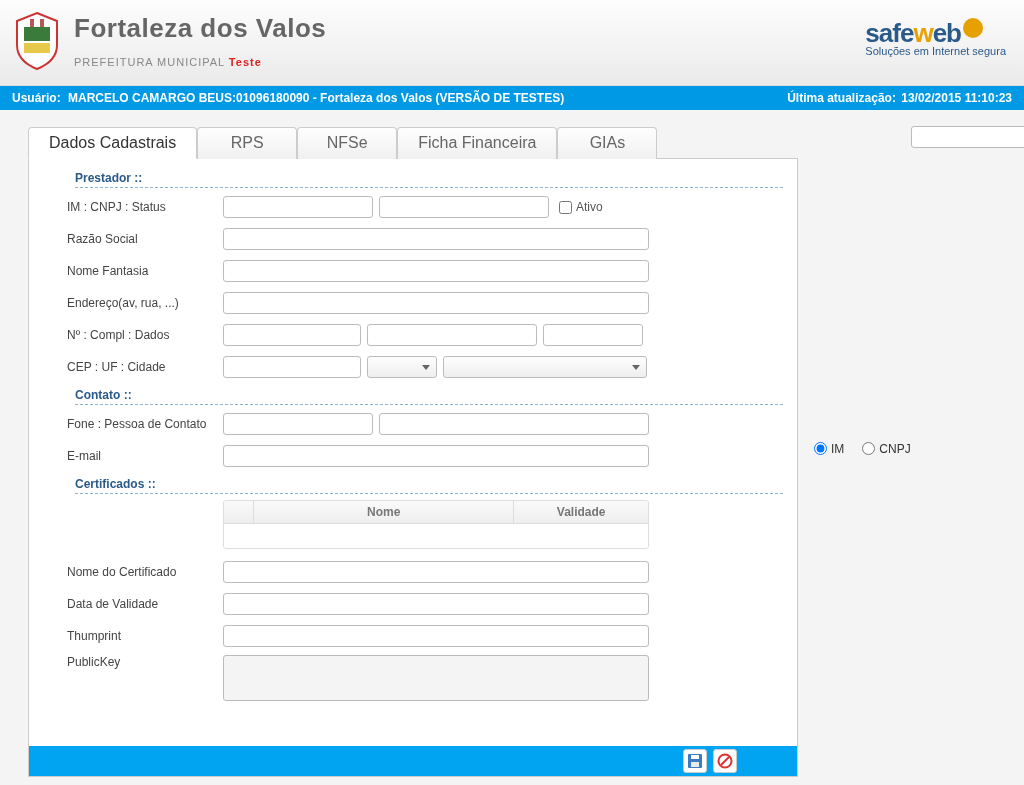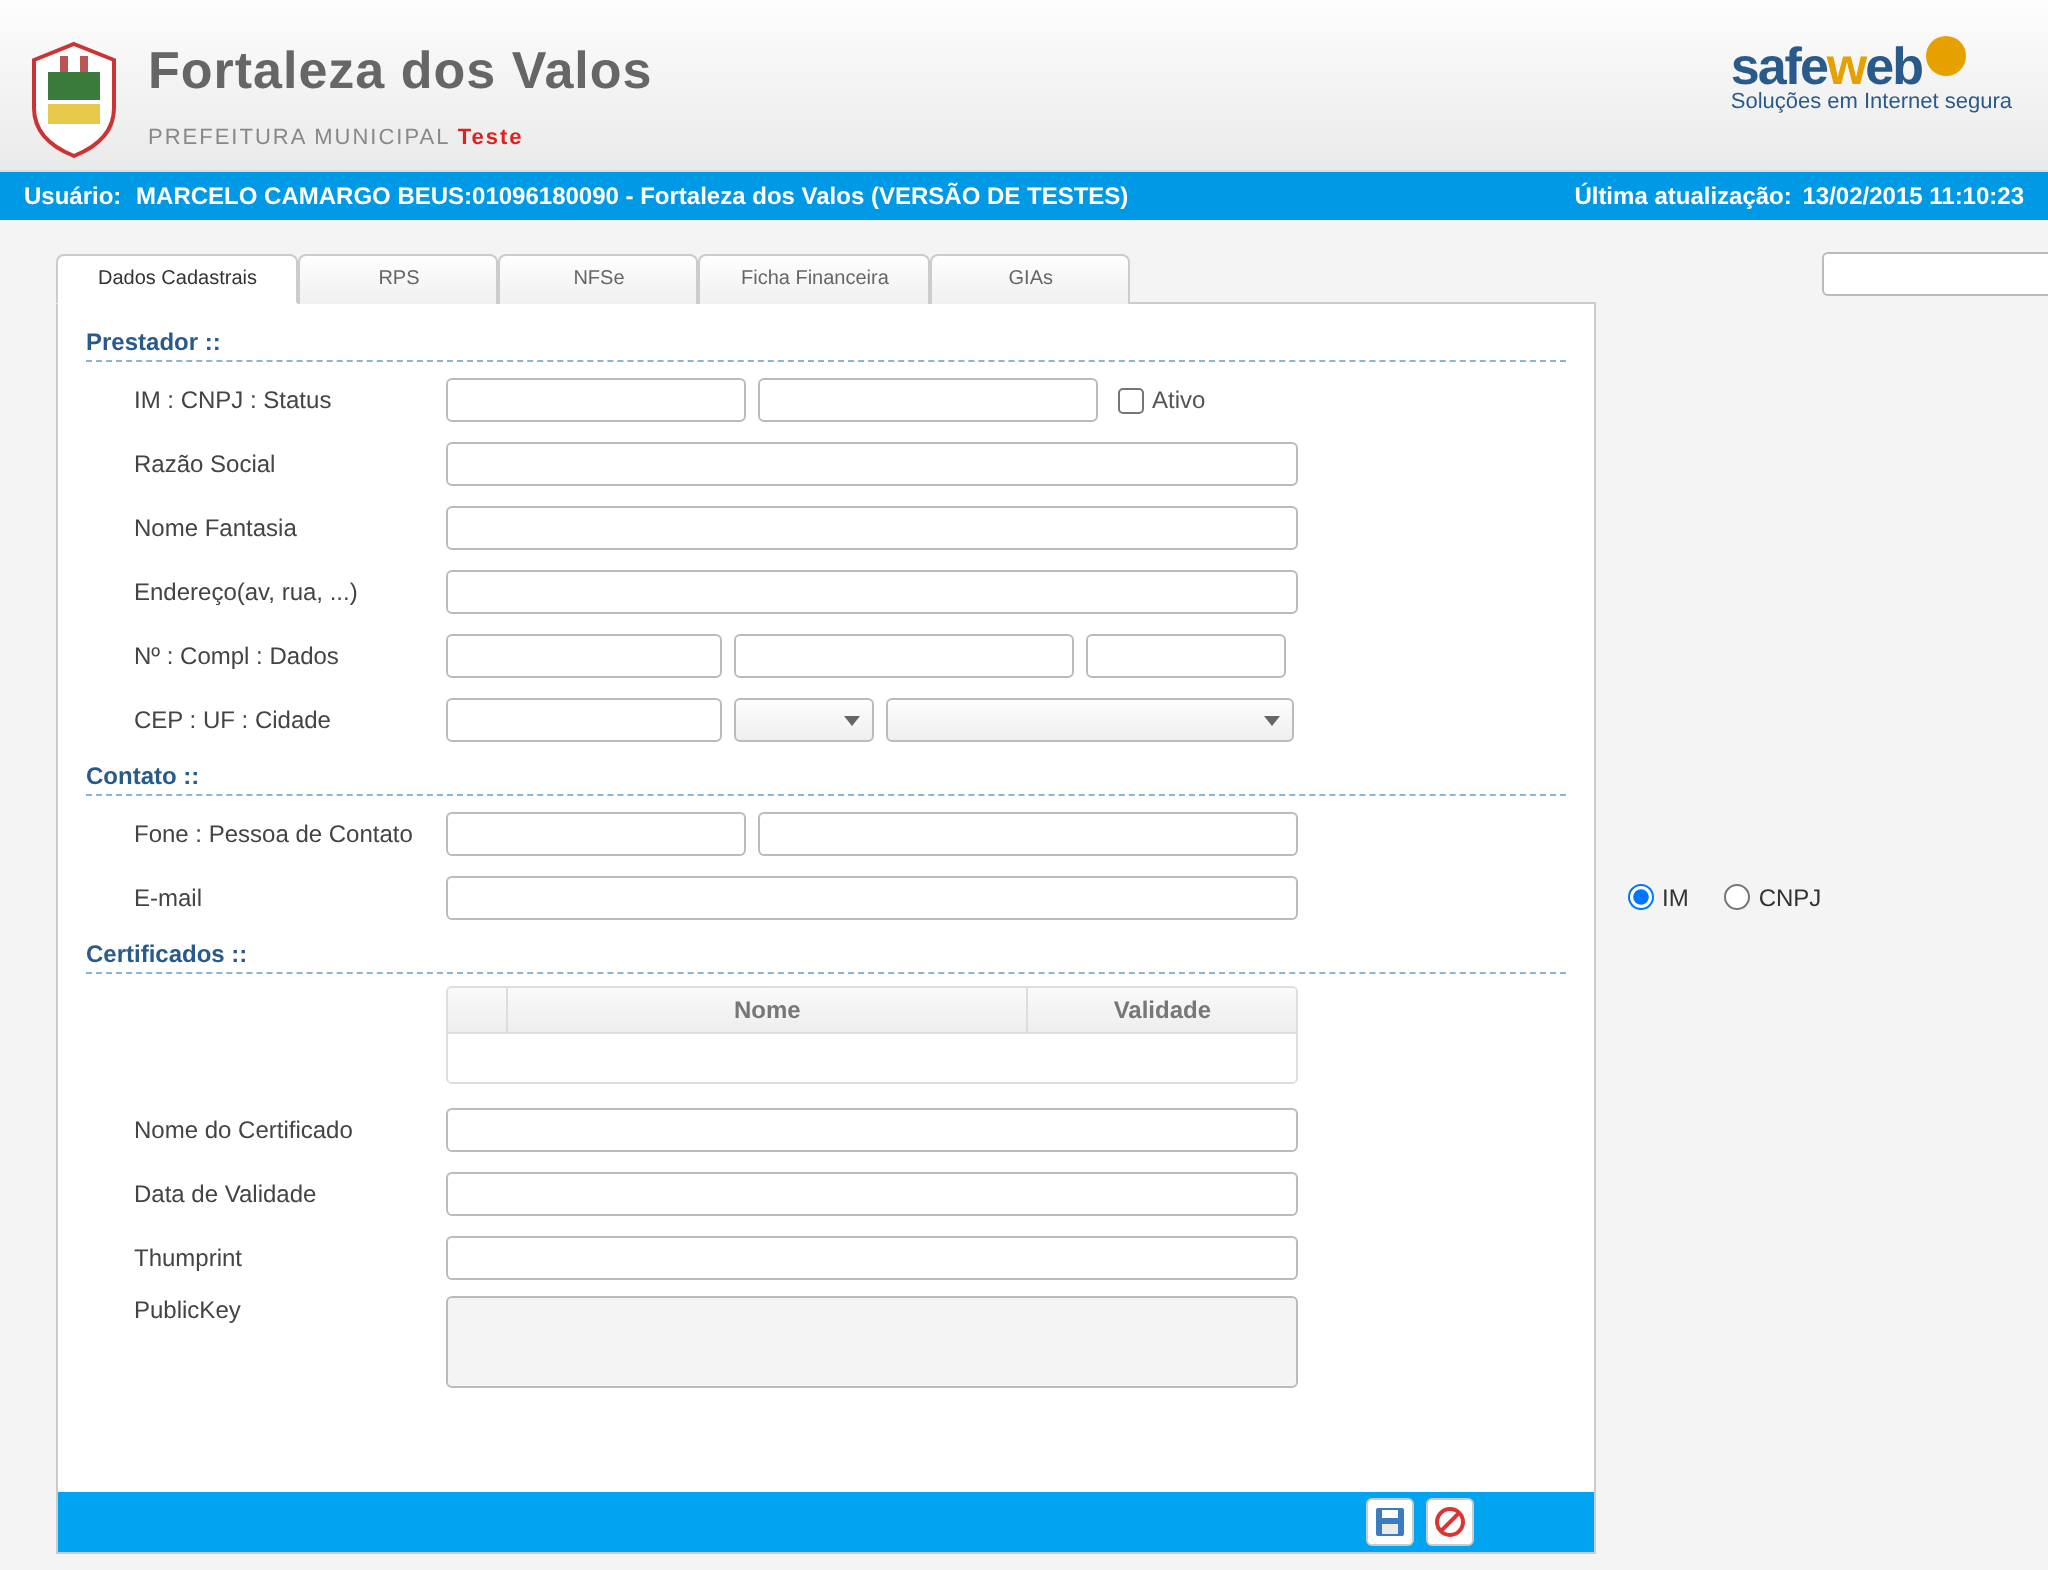--- a/index.html
+++ b/index.html
@@ -7,21 +7,22 @@
     font-family: Arial, Helvetica, sans-serif;
     font-size: 12px;
     background: #f4f4f4;
     color: #555;
     width: 1024px;
     height: 785px;
     overflow: hidden;
   }
   .header-top {
     display: flex;
-    padding: 20px 12px 4px 12px;
+    align-items: center;
+    padding: 0 12px 4px 12px;
     background: linear-gradient(#fdfdfd,#eaeaea);
     border-bottom: 1px solid #ddd;
     height: 86px;
     position: relative;
   }
   .crest {
     width: 50px; height: 60px;
     margin-right: 12px;
     position: relative;
   }
@@ -95,21 +96,21 @@
     display: flex;
     position: relative;
     top: 1px;
     z-index: 2;
   }
   .tab {
     border: 1px solid #ccc;
     border-bottom: none;
     background: linear-gradient(#fefefe,#f0f0f0);
     padding: 6px 20px;
-    font-size: 10px;
+    font-size: 16px;
     color: #666;
     border-radius: 4px 4px 0 0;
     margin-right: 0;
     cursor: pointer;
     min-width: 100px;
     text-align: center;
   }
   .tab.active {
     background: #fff;
     border-bottom: 1px solid #fff;
@@ -126,20 +127,21 @@
     flex-direction: column;
   }
   .section-title {
     color: #2a5a8a;
     font-weight: bold;
     font-size: 12px;
     border-bottom: 1px dashed #8ab6d6;
     padding-bottom: 2px;
     margin-bottom: 6px;
     margin-top: 2px;
+    margin-left: 32px;
   }
   .form-row {
     display: flex;
     align-items: center;
     margin-bottom: 6px;
     min-height: 26px;
   }
   .form-label {
     width: 180px;
     text-align: left;

